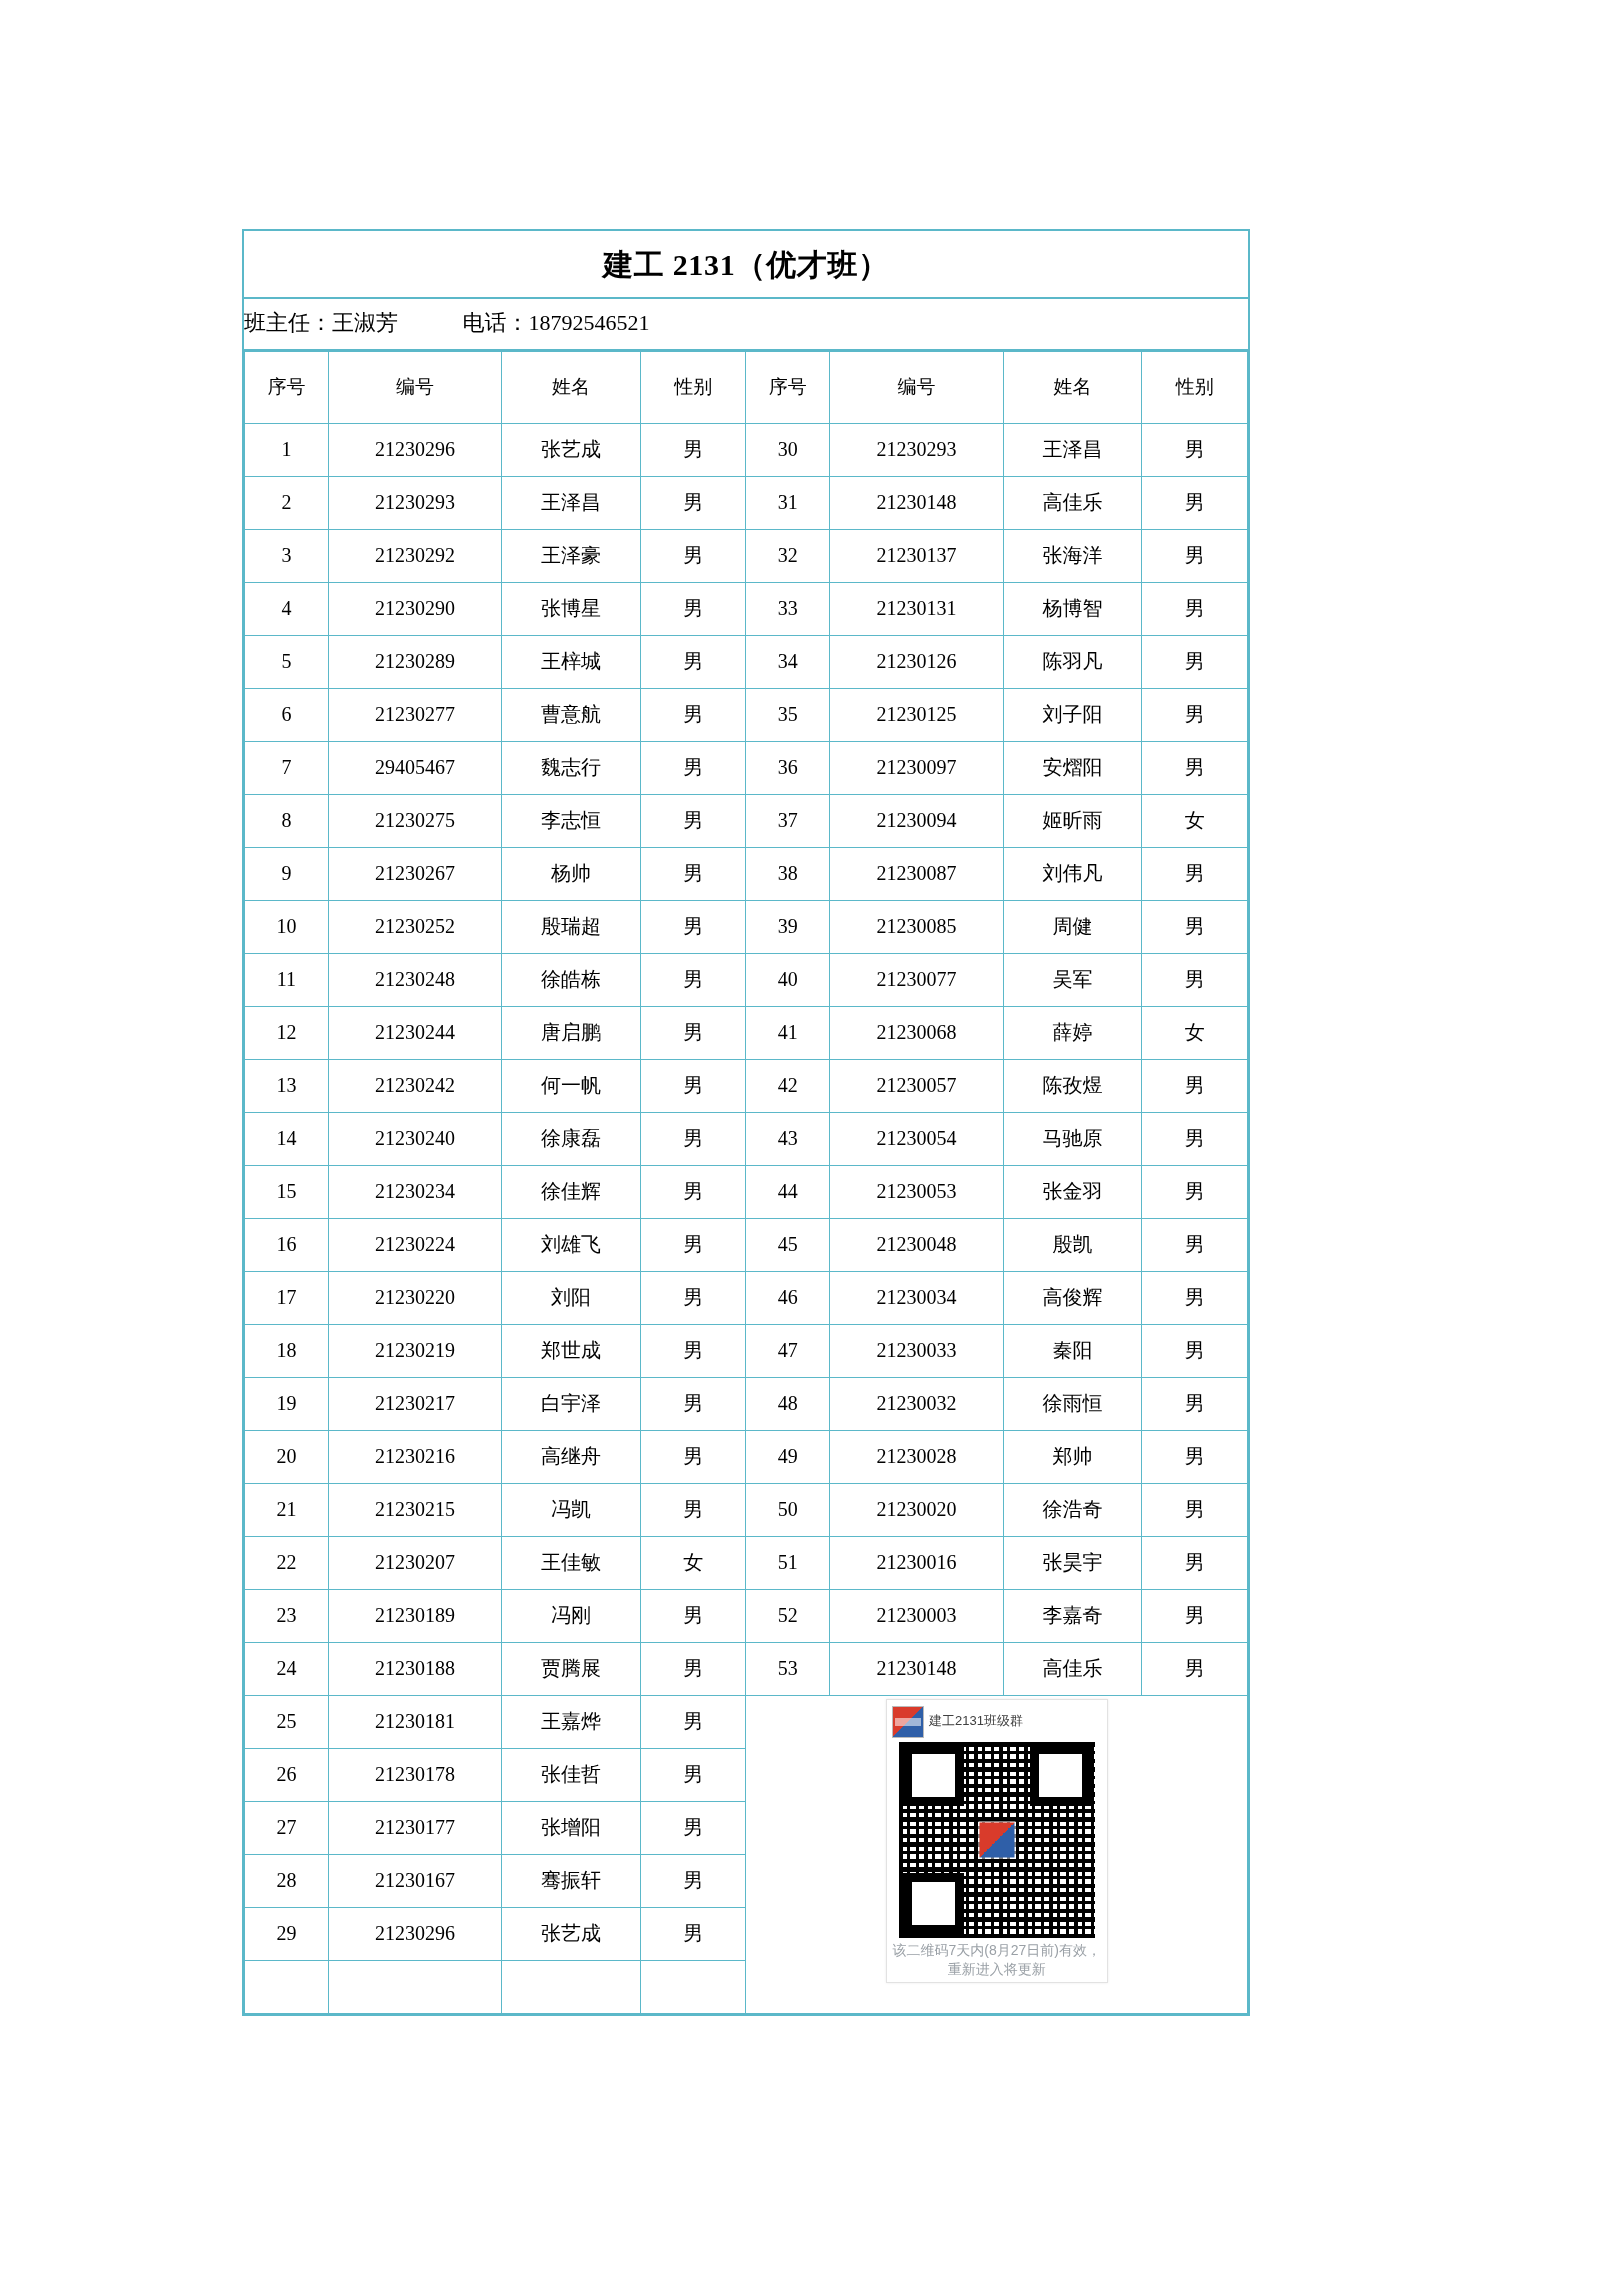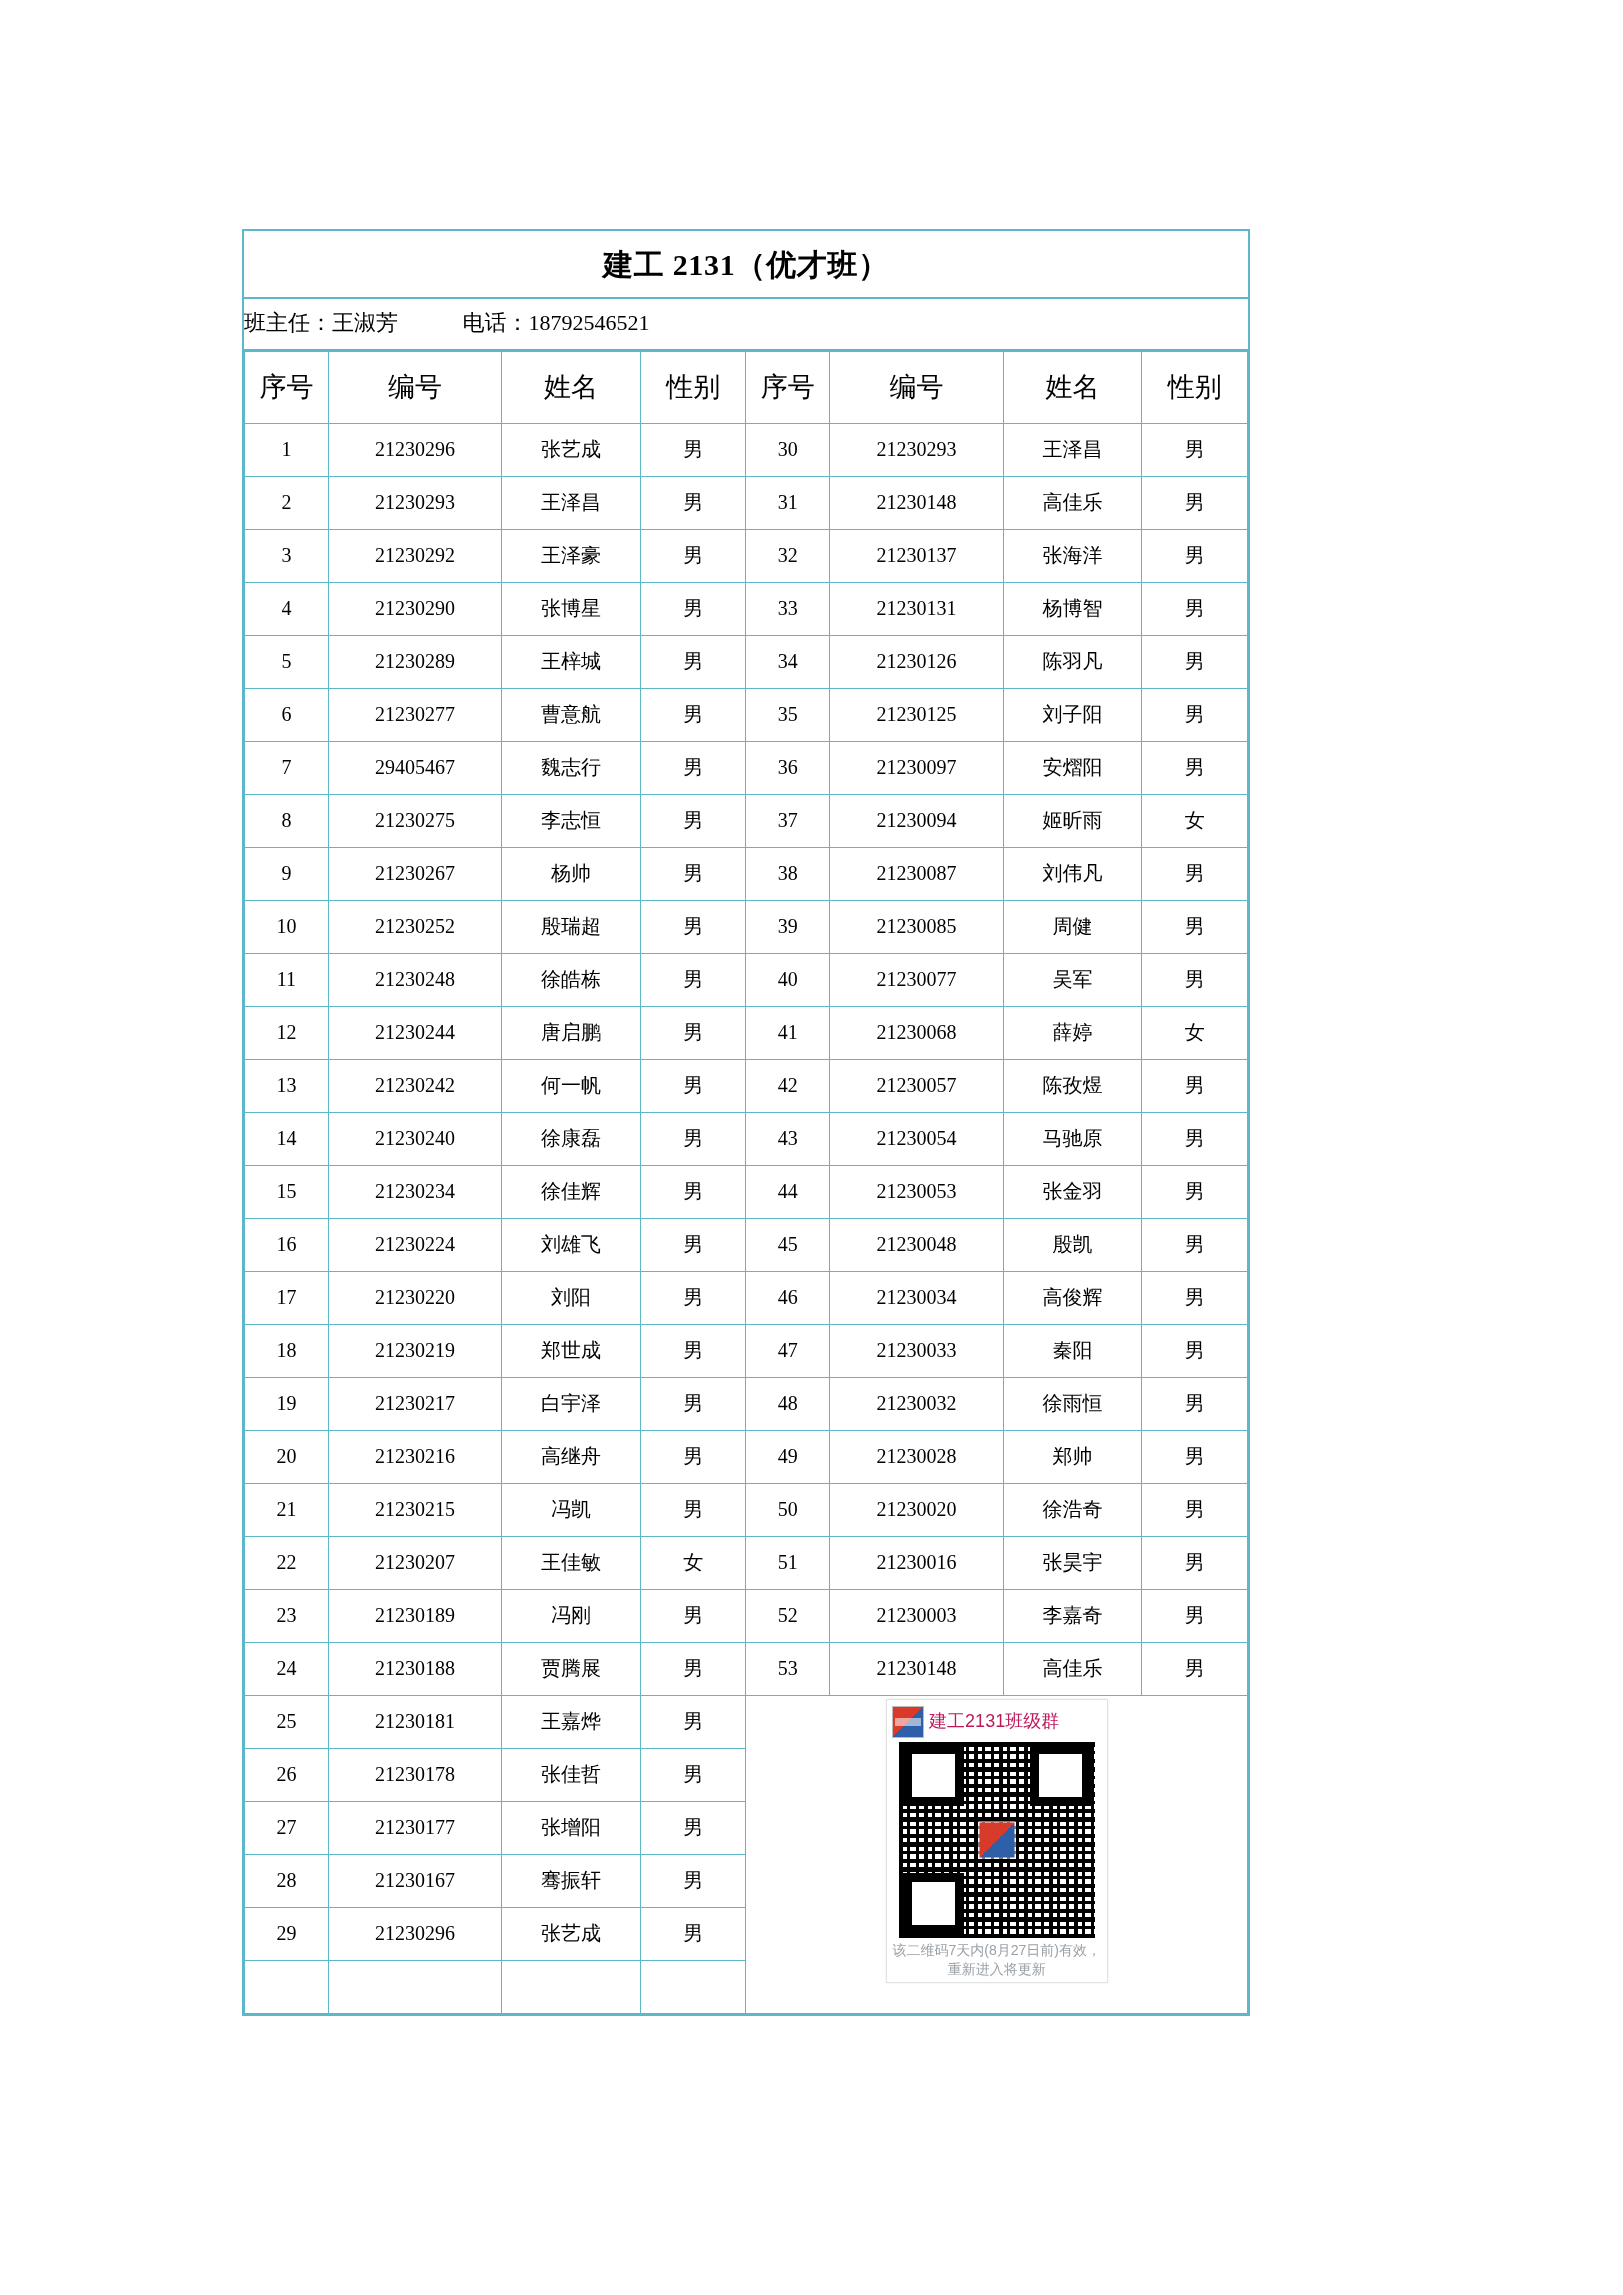--- a/index.html
+++ b/index.html
@@ -57,21 +57,21 @@
     border: 1.3px solid #5bb8c9;
     text-align: center;
     vertical-align: middle;
     font-weight: normal;
     padding: 0;
     height: 52px;
     font-size: 20px;
     color: #000;
   }
   table.grid th {
-    font-size: 27px;
+    font-size: 19px;
     height: 71px;
   }
   
   col.c-seq { width: 73px; }
   col.c-id  { width: 151px; }
   col.c-name{ width: 121px; }
   col.c-sex { width: 92px; }
 
   td.num { font-size: 19.6px; margin-top: 20px; }
   td.seq { font-size: 19.6px; }
@@ -110,23 +110,23 @@
     overflow: hidden;
   }
   .qr-avatar:after {
     content: "";
     position: absolute;
     left: 2px; top: 11.8px;
     width: 26px; height: 7.9px;
     background: rgba(255,255,255,0.55);
   }
   .qr-title {
-    font-size: 18px;
+    font-size: 13px;
     line-height: 1.15;
-    color: #be185d;
+    color: #404040;
     text-align: left;
   }
   .qr-code {
     width: 196px;
     height: 196px;
     margin: 0 auto;
     background-color: #fff;
     background-image:
       repeating-linear-gradient(90deg, #000 0 3.9px, #fff 3.9px 7.9px, #000 7.9px 10.5px, #fff 10.5px 17px, #000 17px 19.6px, #fff 19.6px 25px),
       repeating-linear-gradient(0deg, #000 0 3.9px, #fff 3.9px 9.2px, #000 9.2px 11.8px, #fff 11.8px 15.7px, #000 15.7px 21px, #fff 21px 25px);

